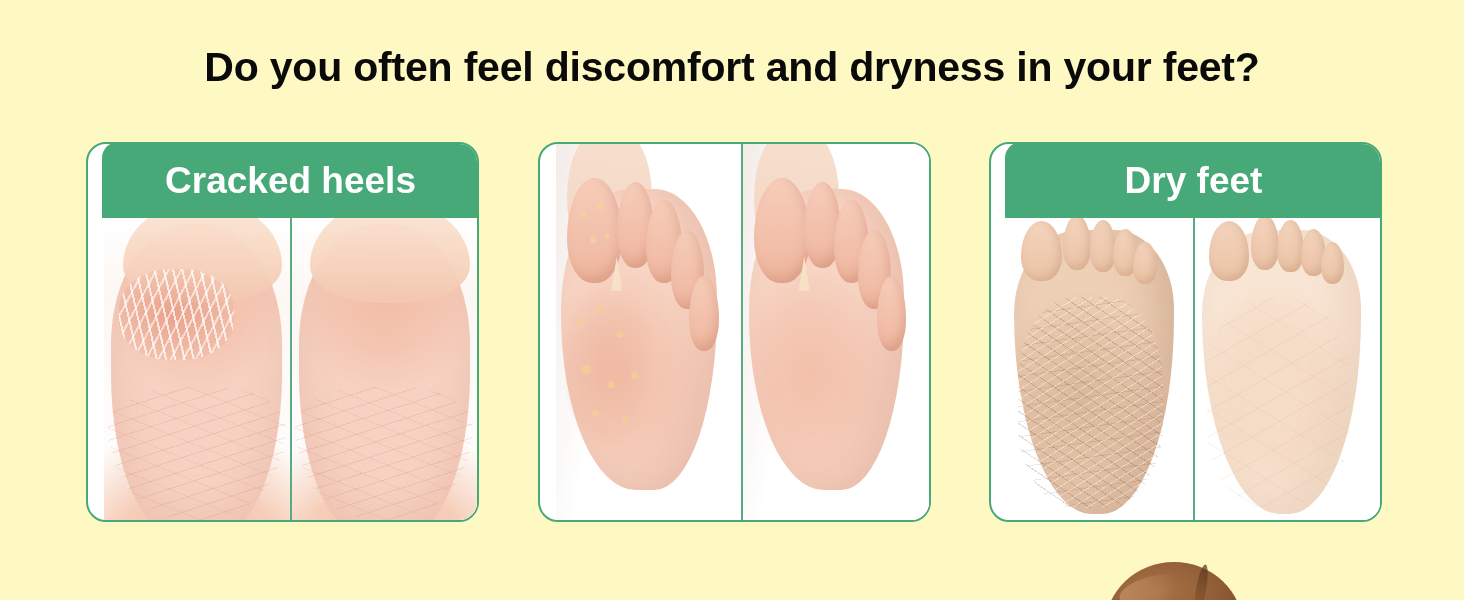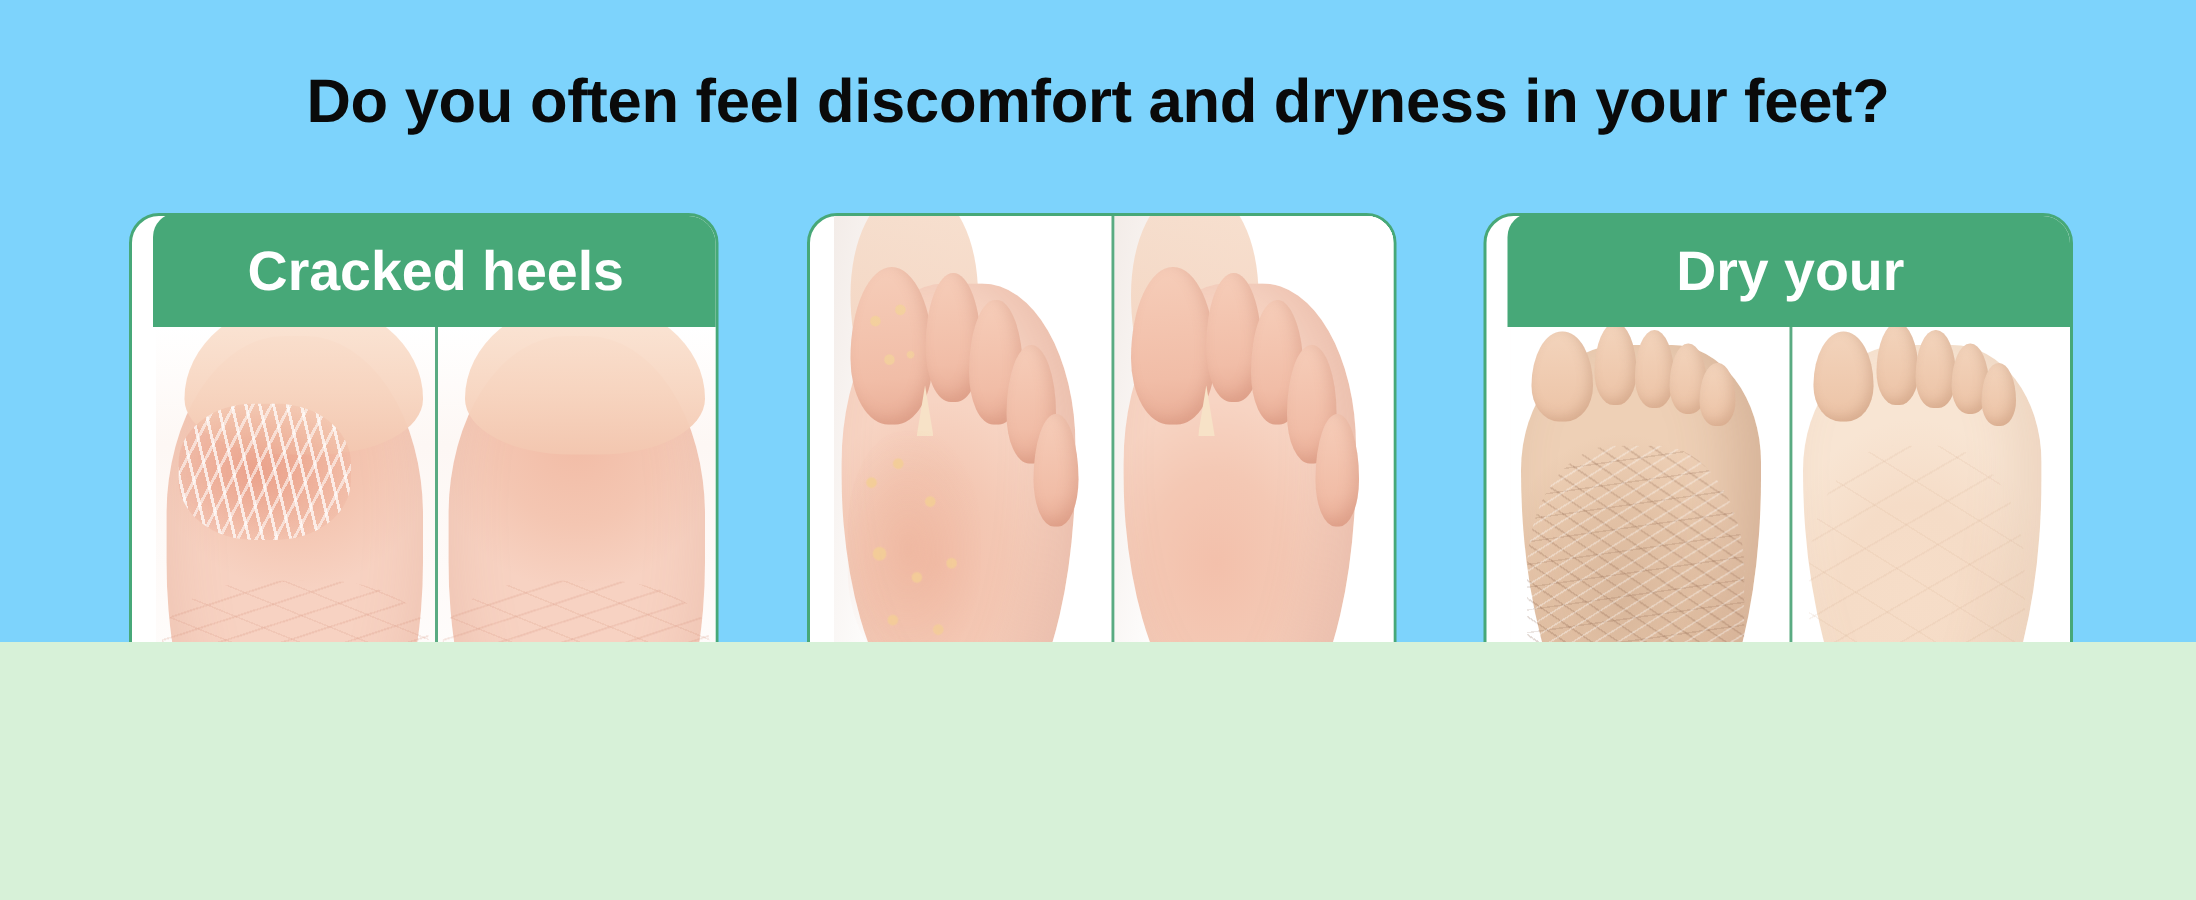--- a/index.html
+++ b/index.html
@@ -11,22 +11,22 @@
     height: 600px;
     background: #d7f1d8;
     font-family: "Liberation Sans", sans-serif;
     overflow: hidden;
     position: relative;
   }
 
   #banner {
     position: relative;
     width: 1464px;
-    height: 428px;
-    background: #7dd3fc;
+    height: 600px;
+    background: #fef9c3;
     overflow: hidden;
   }
 
   
   #headline {
     position: absolute;
     top: 44px;
     left: 0;
     width: 1464px;
     text-align: center;
@@ -411,21 +411,21 @@
             <div class="toe t5"></div>
             <div class="toe-gap"></div>
           </div>
 
         </div>
       </div>
     </div>
 
     <div class="card">
       <div class="card-header">
-        <span class="card-title">Dry your</span>
+        <span class="card-title">Dry feet</span>
       </div>
       <div class="card-body">
         <div class="pane">
           <div class="foot">
             <div class="dry-bg"></div>
             <div class="dry-sole"></div>
             <div class="dry-toes">
               <div class="dtoe d1"></div>
               <div class="dtoe d2"></div>
               <div class="dtoe d3"></div>

